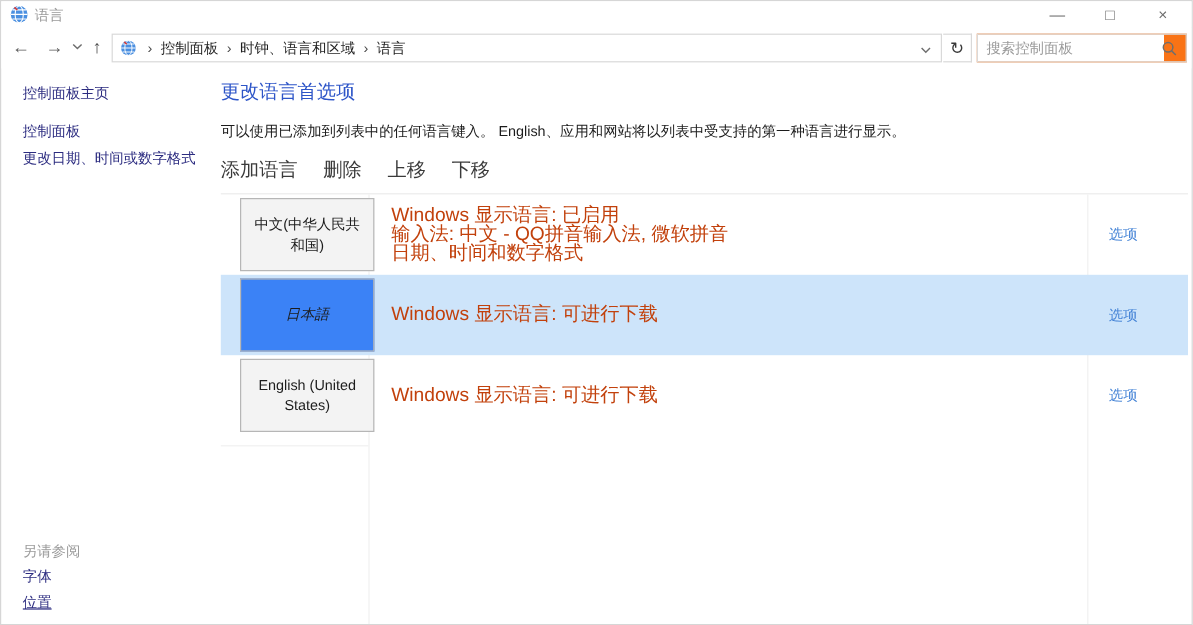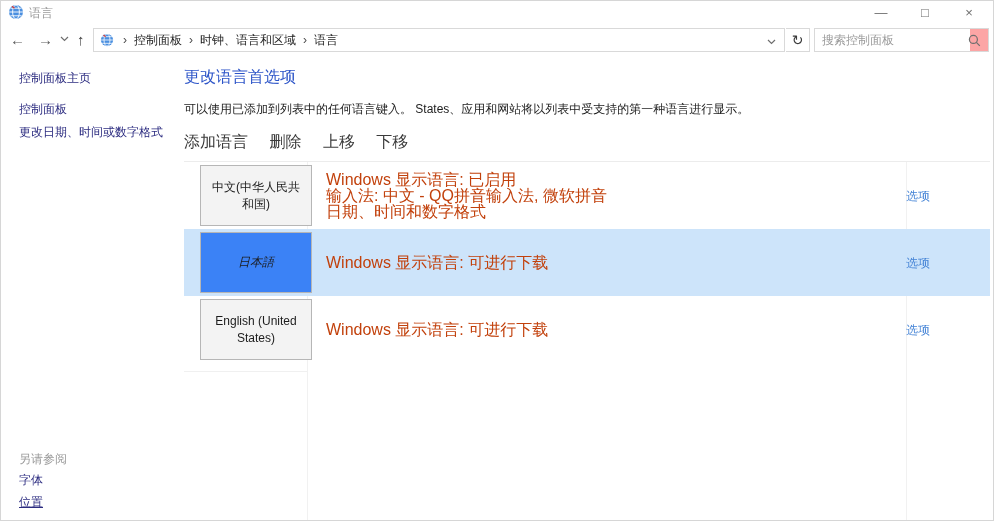--- a/index.html
+++ b/index.html
@@ -26,21 +26,21 @@
   .addressbar{position:absolute;left:92px;top:5px;width:692px;height:24px;
     border:1px solid #d9d9d9;box-sizing:border-box;display:flex;align-items:center;
     padding-left:6px;font-size:12px;color:#1f1f1f;background:#fff;}
   .crumb-sep{margin:0 7px;color:#4a4a4a;font-size:12px;}
   .crumb{white-space:nowrap;}
   .address-caret{position:absolute;right:8px;top:10px;}
   .refresh-box{position:absolute;left:785px;top:5px;width:24px;height:24px;
     border:1px solid #d9d9d9;border-left:none;box-sizing:border-box;display:flex;
     align-items:center;justify-content:center;font-size:14px;color:#3a3a3a;background:#fff;}
   .searchbox{position:absolute;left:813px;top:5px;width:175px;height:24px;
-    border:1px solid #d9d9d9;box-sizing:border-box;background:#fca5a5;}
+    border:1px solid #d9d9d9;box-sizing:border-box;background:#f97316;}
   .searchbox input{position:absolute;left:0;top:0;width:148px;height:22px;border:none;
     outline:none;padding:0 0 0 7px;font-size:12px;font-family:"Liberation Sans",sans-serif;color:#1c1c1c;}
   .searchbox input::placeholder{color:#9a9a9a;opacity:1;}
   .search-icon{position:absolute;right:7px;top:5px;}
   
   .side-link{position:absolute;left:18px;font-size:12px;color:var(--link-navy,#2c2c80);
     cursor:pointer;white-space:nowrap;}
   .side-home{top:69px;text-align:center;}
   .side-task1{top:100px;}
   .side-task2{top:123px;}
@@ -62,21 +62,21 @@
   .col1-bottom{position:absolute;left:0;top:209px;width:123px;height:1px;background:#f0f0f0;}
   .lang-row{position:relative;height:67px;display:flex;align-items:center;}
   .lang-row:first-of-type{margin-top:6px;}
   .lang-row.selected{background:var(--selection-bg,#cde4fa);}
   .lang-tile{margin-left:16px;width:112px;min-height:61px;box-sizing:border-box;
     background:var(--tile-bg,#f3f3f3);border:1px solid var(--tile-border,#b6b6b6);
     display:flex;align-items:center;justify-content:center;text-align:center;
     font-size:12px;line-height:17px;color:#1c1c1c;padding:4px 7px;cursor:pointer;}
   .lang-row.selected .lang-tile{background:#3b82f6;font-style:italic;}
   .lang-details{margin-left:14px;font-size:16px;line-height:16px;color:#c2410c;}
-  .lang-options{position:absolute;left:722px;top:50%;transform:translateY(-50%);
+  .lang-options{position:absolute;left:740px;top:50%;transform:translateY(-50%);
     font-size:12px;color:var(--option-blue,#4483d6);cursor:pointer;}
   svg{display:block;}
 </style>
 </head>
 <body>
 
 <div class="titlebar">
   <span class="app-icon">
     <svg width="16" height="16" viewBox="0 0 16 16">
       <circle cx="8" cy="8" r="7" fill="#4a8fe0"></circle>
@@ -138,21 +138,21 @@
 </div>
 
 <span class="side-link side-home">控制面板主页</span>
 <span class="side-link side-task1">控制面板</span>
 <span class="side-link side-task2">更改日期、时间或数字格式</span>
 <span class="side-link see-also">另请参阅</span>
 <span class="side-link see-link1">字体</span>
 <span class="side-link see-link2">位置</span>
 
 <div class="page-title">更改语言首选项</div>
-<div class="page-desc">可以使用已添加到列表中的任何语言键入。 States、应用和网站将以列表中受支持的第一种语言进行显示。</div>
+<div class="page-desc">可以使用已添加到列表中的任何语言键入。 English、应用和网站将以列表中受支持的第一种语言进行显示。</div>
 
 <div class="list-toolbar">
   <span class="tool-item">添加语言</span>
   <span class="tool-item">删除</span>
   <span class="tool-item">上移</span>
   <span class="tool-item">下移</span>
 </div>
 
 <div class="lang-list">
   <div class="vline vline-1"></div>

